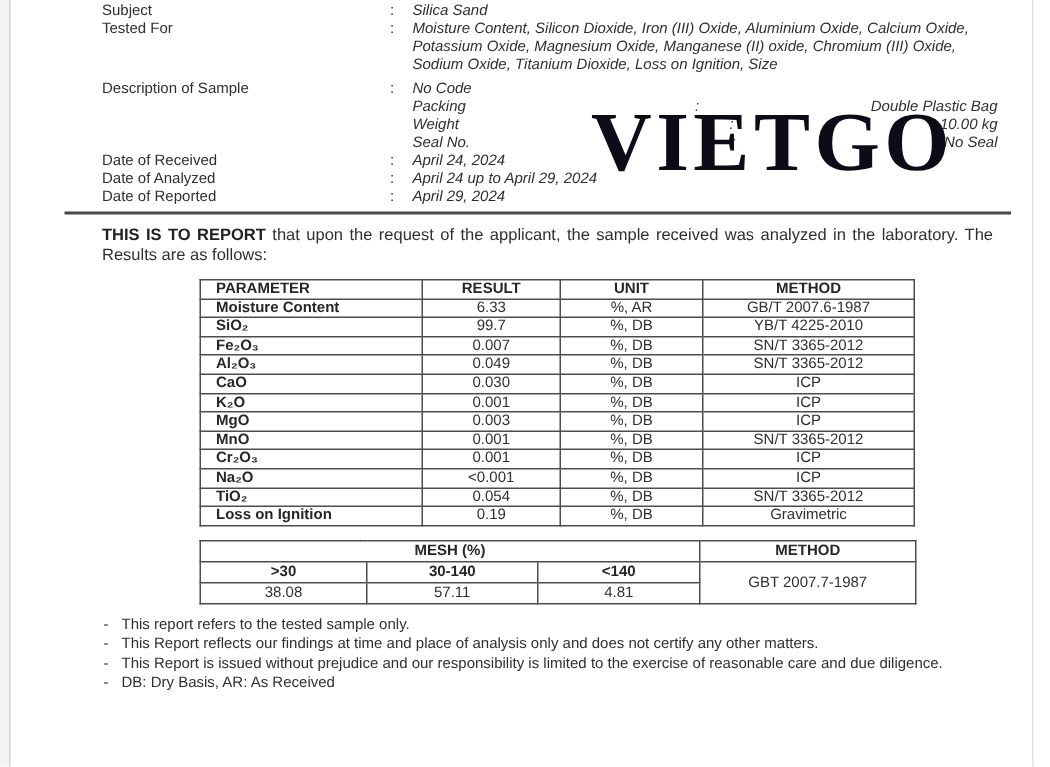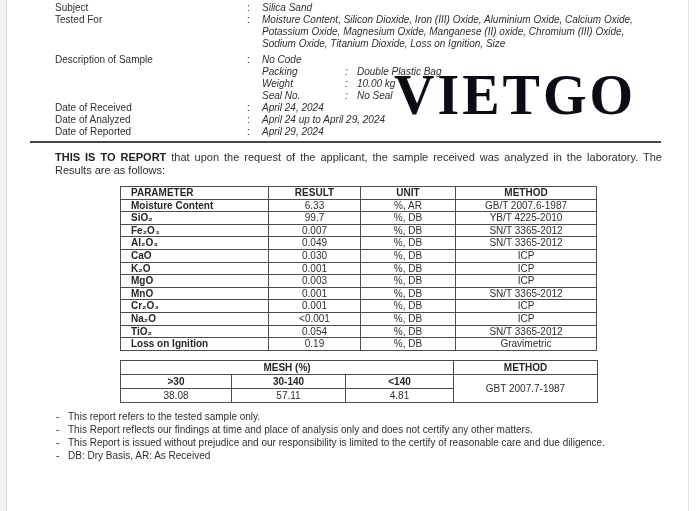--- a/index.html
+++ b/index.html
@@ -7,30 +7,30 @@
   body {
     width:700px; height:511px;
     background:#ffffff;
     font-family:"Liberation Sans", sans-serif;
     font-size:10px; color:#2f2f2f;
     position:relative; overflow:hidden;
   }
   .page-edge-left  { position:absolute; left:0; top:0; width:7px; height:511px; background:#f3f3f3; border-right:1px solid #d7d7d7; }
   .page-edge-right { position:absolute; left:688px; top:0; width:1px; height:511px; background:#e2e2e2; }
 
-  .content { position:absolute; left:0; top:0; width:700px; }
+  .content { position:absolute; left:0; top:0; width:700px;padding-left:13px; }
 
   
   .info-block { margin:2px 0 0 55px; }
   .info-row { display:flex; line-height:12px; }
   .info-row.gap-top { margin-top:4px; }
   .label { width:192px; flex-shrink:0; }
   .colon { width:15px; flex-shrink:0; }
   .value { width:390px;font-style:italic; }
-  .sub-row { display:flex; line-height:12px; }
+  .sub-row { display:flex; line-height:12px;justify-content:space-between; }
   .sub-label { width:83px; flex-shrink:0; }
   .sub-colon { width:12px; flex-shrink:0; }
 
   .watermark {
     position:absolute; left:394px; top:67px;
     font-family:"Liberation Serif", serif;
     font-weight:bold; font-size:56px; line-height:1;
     letter-spacing:3px; color:#0c0c18;
   }
 
@@ -246,21 +246,21 @@
         <div class="remark-item">
           <span class="remark-dash">-</span>
           <span class="remark-text">This report refers to the tested sample only.</span>
         </div>
         <div class="remark-item">
           <span class="remark-dash">-</span>
           <span class="remark-text">This Report reflects our findings at time and place of analysis only and does not certify any other matters.</span>
         </div>
         <div class="remark-item">
           <span class="remark-dash">-</span>
-          <span class="remark-text">This Report is issued without prejudice and our responsibility is limited to the certify of reasonable care and due diligence.</span>
+          <span class="remark-text">This Report is issued without prejudice and our responsibility is limited to the exercise of reasonable care and due diligence.</span>
         </div>
         <div class="remark-item">
           <span class="remark-dash">-</span>
           <span class="remark-text">DB: Dry Basis, AR: As Received</span>
         </div>
       </div>
   </div>
 
 </div>
 

